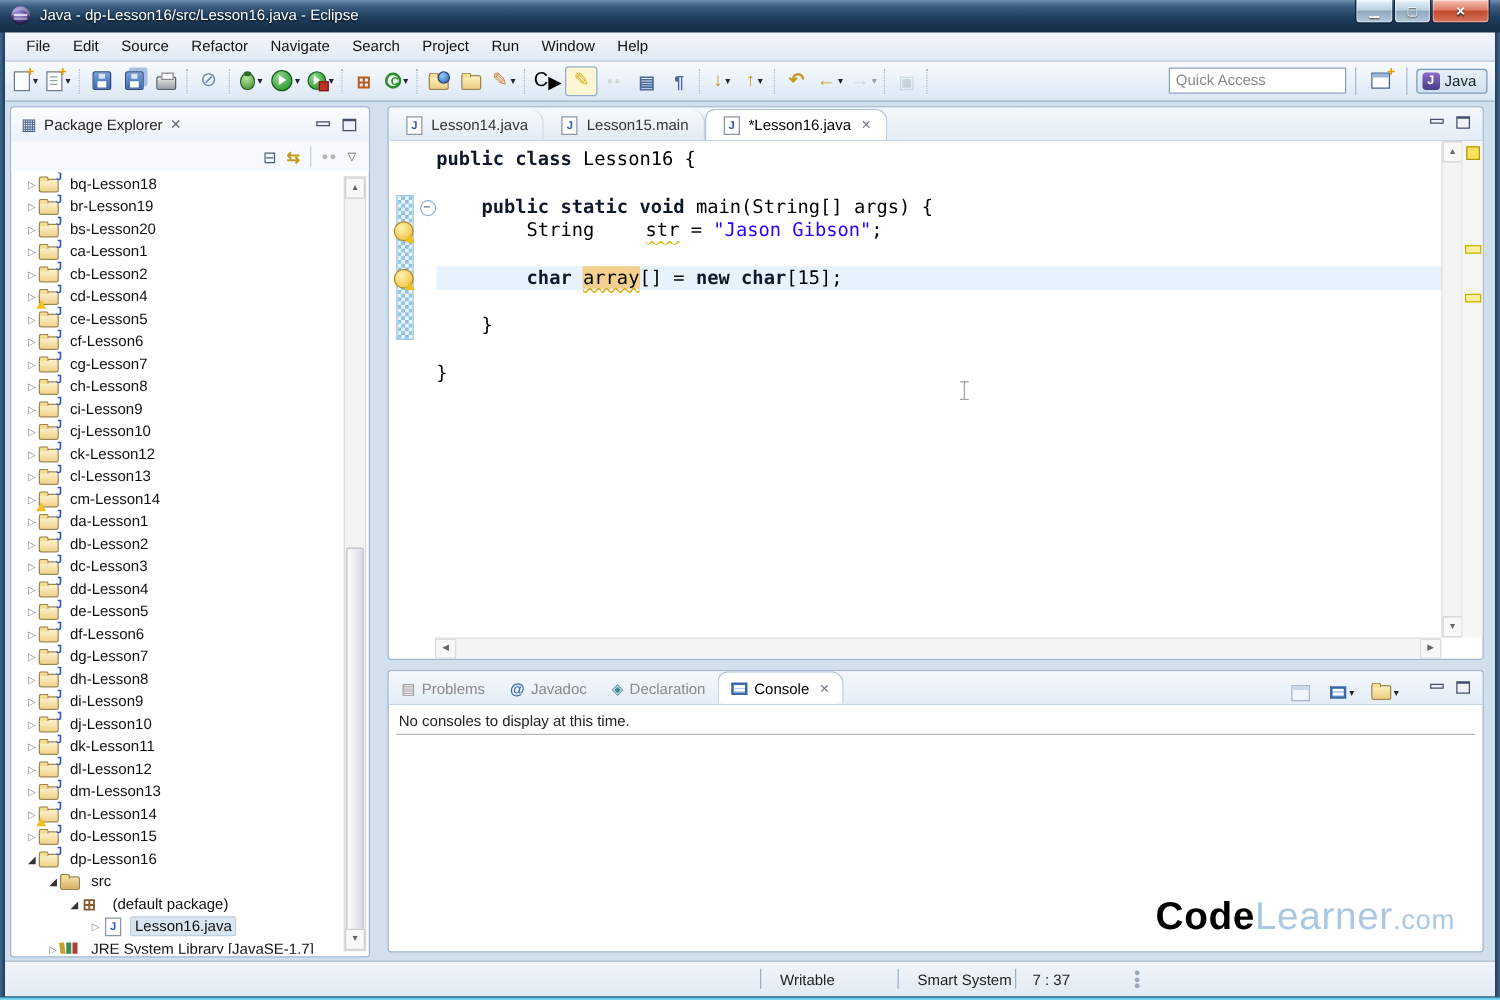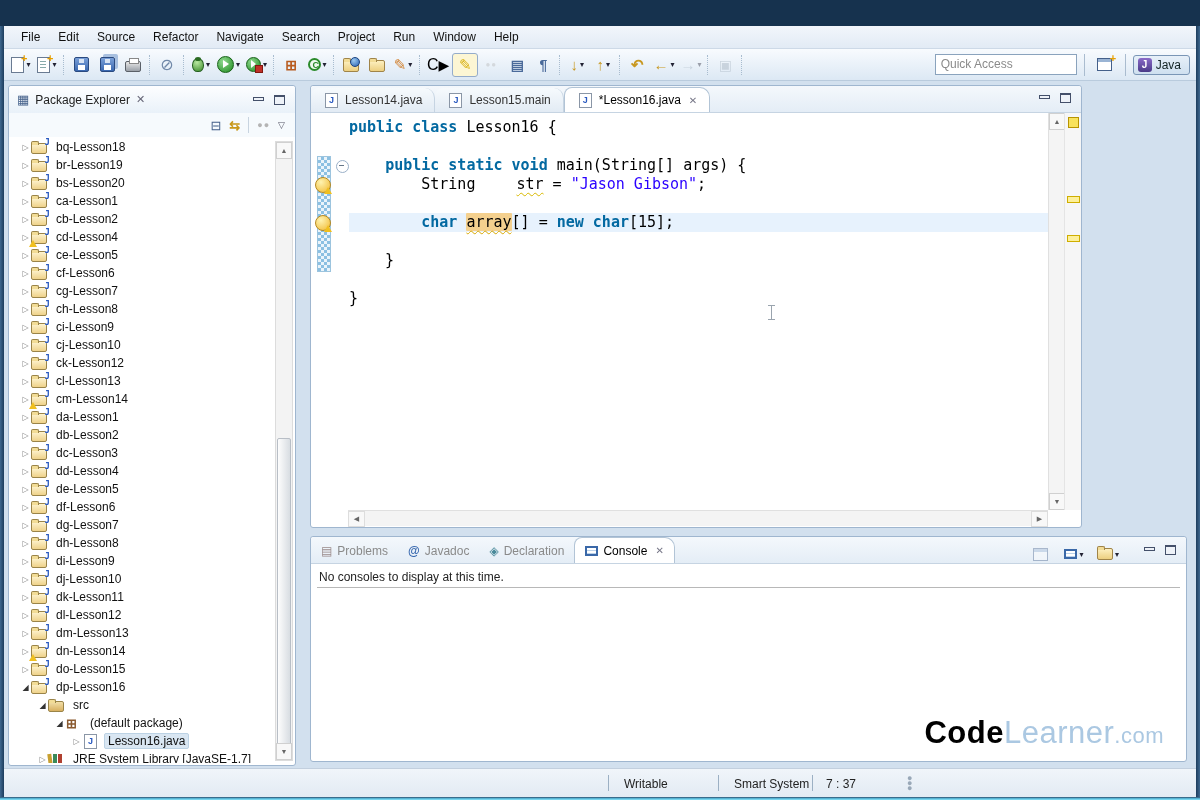--- a/index.html
+++ b/index.html
@@ -123,21 +123,21 @@
   .ti-jfile::after{content:"J";position:absolute;left:3px;top:1px;font:bold 9px "Liberation Sans";color:#2a5ac0;}
   .ti-lib{position:absolute;left:0;top:2px;display:flex;gap:1px;}
   .ti-lib i{display:block;width:4px;height:11px;background:#3a8a5a;}
   .ti-lib i:nth-child(1){background:#c8a030;transform:rotate(-8deg);}
   .ti-lib i:nth-child(3){background:#b04030;}
   .pkg-scroll{position:absolute;right:2px;top:55px;width:16px;bottom:4px;background:#f3f3f3;border:1px solid #dcdcdc;}
   .sbtn{position:absolute;left:0;width:14px;height:15px;background:#f8f8f8;border:1px solid #d0d0d0;
     font-size:7px;color:#666;text-align:center;line-height:15px;}
   .sthumb{position:absolute;left:1px;width:12px;background:linear-gradient(90deg,#fdfdfd,#d8dde2);border:1px solid #b8bec6;border-radius:2px;}
   
-  .ed-panel{left:306px;top:4px;width:772px;height:443px;}
+  .ed-panel{left:306px;top:4px;width:877px;height:443px;}
   .tabbar{position:absolute;left:0;top:0;right:0;height:26px;display:flex;align-items:flex-end;
     background:linear-gradient(#f4f8fc,#e4edf6);border-bottom:1px solid #c6d4e2;border-radius:3px 3px 0 0;}
   .etab{height:24px;display:flex;align-items:center;gap:5px;padding:0 12px;font-size:12px;color:#333;
     border-right:1px solid #c6d4e2;background:linear-gradient(#f6fafd,#e2ebf4);border-radius:8px 10px 0 0;}
   .etab.active{background:#fff;border:1px solid #b2c4d6;border-bottom:none;color:#000;}
   .tclose{font-size:10px;color:#778;margin-left:3px;}
   .ed-headbtns{position:absolute;right:10px;top:7px;display:flex;gap:10px;}
   
   .code-wrap{position:absolute;left:1px;top:27px;right:32px;bottom:17px;background:#fff;overflow:hidden;}
   .gutter{position:absolute;left:0;top:0;width:37px;bottom:0;background:#fff;}
@@ -148,21 +148,21 @@
   .bulb{position:absolute;left:3px;width:14px;height:14px;border-radius:50%;
     background:radial-gradient(circle at 35% 30%,#fff3b0,#f0b830);border:1px solid #b88a20;}
   .bulb::after{content:"";position:absolute;right:-2px;bottom:-2px;width:0;height:0;
     border-left:4px solid transparent;border-right:4px solid transparent;border-bottom:7px solid #f0c020;}
   .fold{position:absolute;left:24px;width:11px;height:11px;border:1px solid #9ab0c8;border-radius:50%;background:#fff;}
   .fold::after{content:"";position:absolute;left:2px;top:4px;width:5px;height:1px;background:#678;}
   .code{position:absolute;left:37px;top:0;right:0;bottom:0;
     font-family:"DejaVu Sans Mono",monospace;font-size:15px;line-height:19px;white-space:pre;}
   .cline{height:19px;position:relative;}
   .cline.current{background:#e7f2fd;}
-  .tk-kw{color:#0369a1;font-weight:bold;}
+  .tk-kw{color:#0f172a;font-weight:bold;}
   .tk-str{color:#2a00ff;}
   .tk-wid{text-decoration:underline wavy #d8b800;text-underline-offset:3px;text-decoration-thickness:1px;margin-left:32px;}
   .tk-occ{background:#f4d08e;border-radius:1px;text-decoration:underline wavy #d8a800;text-underline-offset:3px;text-decoration-thickness:1px;}
   .ibeam{position:absolute;left:455px;top:192px;width:9px;height:15px;}
   .ibeam::before{content:"";position:absolute;left:4px;top:0;width:1px;height:15px;background:#9aa4ae;}
   .ibeam::after{content:"";position:absolute;left:1px;top:0;width:7px;height:1px;background:#9aa4ae;box-shadow:0 14px 0 #9aa4ae;}
   .ed-vscroll{position:absolute;right:16px;top:27px;width:16px;bottom:17px;background:#f4f4f4;border-left:1px solid #e0e0e0;}
   .overview{position:absolute;right:0;top:27px;width:16px;bottom:17px;background:#f6f6f6;border-left:1px solid #e4e4e4;}
   .ov-square{position:absolute;left:3px;top:4px;width:9px;height:9px;background:#f8e25c;border:1px solid #b89400;}
   .ov-mark{position:absolute;left:2px;width:11px;height:5px;background:#fdf09a;border:1px solid #cfae00;}
@@ -193,20 +193,29 @@
   
   .b-left{position:absolute;left:0;top:26px;width:4px;bottom:0;background:linear-gradient(90deg,#3f688f,#1d3d5d);}
   .b-right{position:absolute;right:0;top:26px;width:4px;bottom:0;background:linear-gradient(90deg,#1d3d5d,#3f688f);}
   .b-bottom{position:absolute;left:0;bottom:0;width:100%;height:3px;background:linear-gradient(#2a4a6a,#5fc8e8 60%,#8adef2);}
 </style>
 </head>
 <body>
 
 <div class="win">
 
+  <div class="titlebar">
+    <span class="app-icon"></span>
+    <span class="title">Java - dp-Lesson16/src/Lesson16.java - Eclipse</span>
+    <div class="winbtns">
+      <div class="wbtn min">▁</div>
+      <div class="wbtn restore">▢</div>
+      <div class="wbtn close">×</div>
+    </div>
+  </div>
 
   <div class="menubar" id="menubar">
       <div class="menu-item">File</div>
       <div class="menu-item">Edit</div>
       <div class="menu-item">Source</div>
       <div class="menu-item">Refactor</div>
       <div class="menu-item">Navigate</div>
       <div class="menu-item">Search</div>
       <div class="menu-item">Project</div>
       <div class="menu-item">Run</div>

